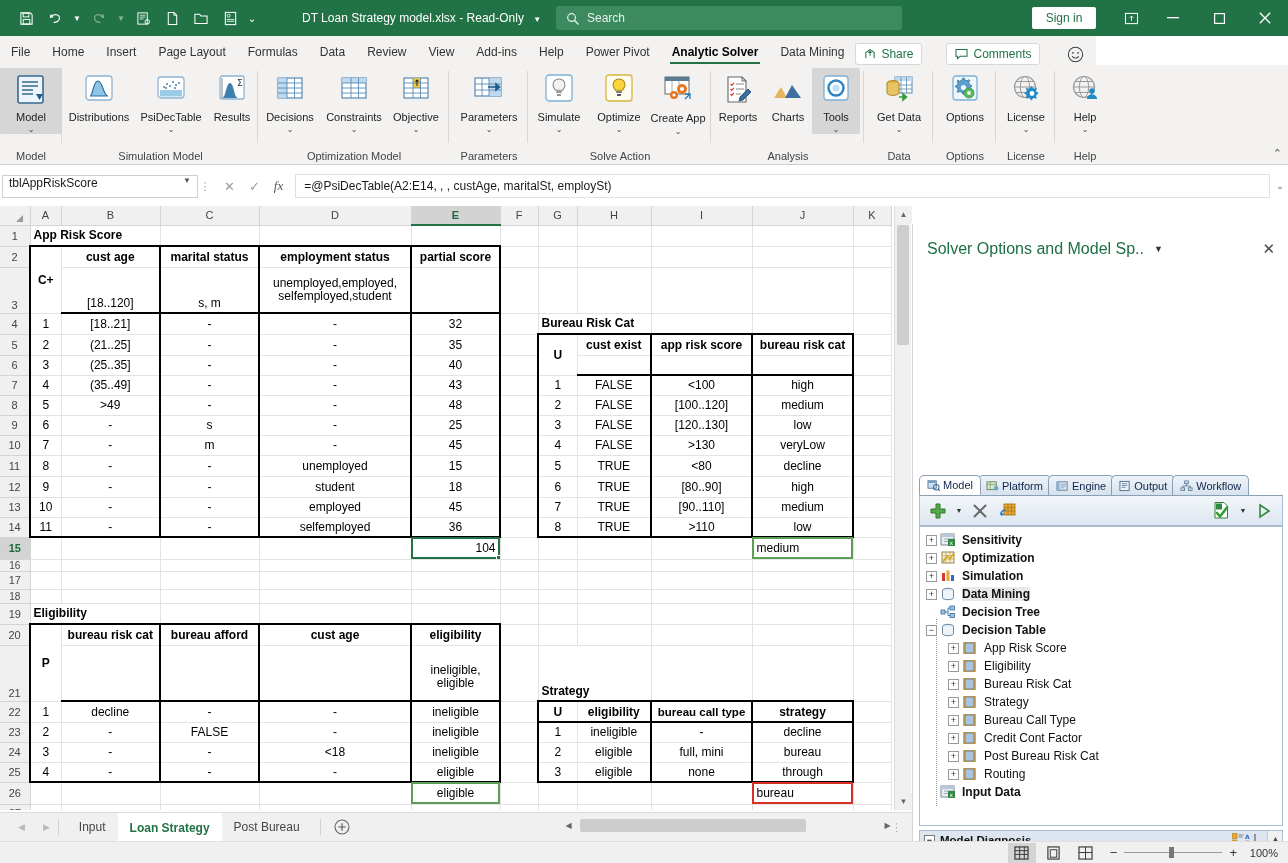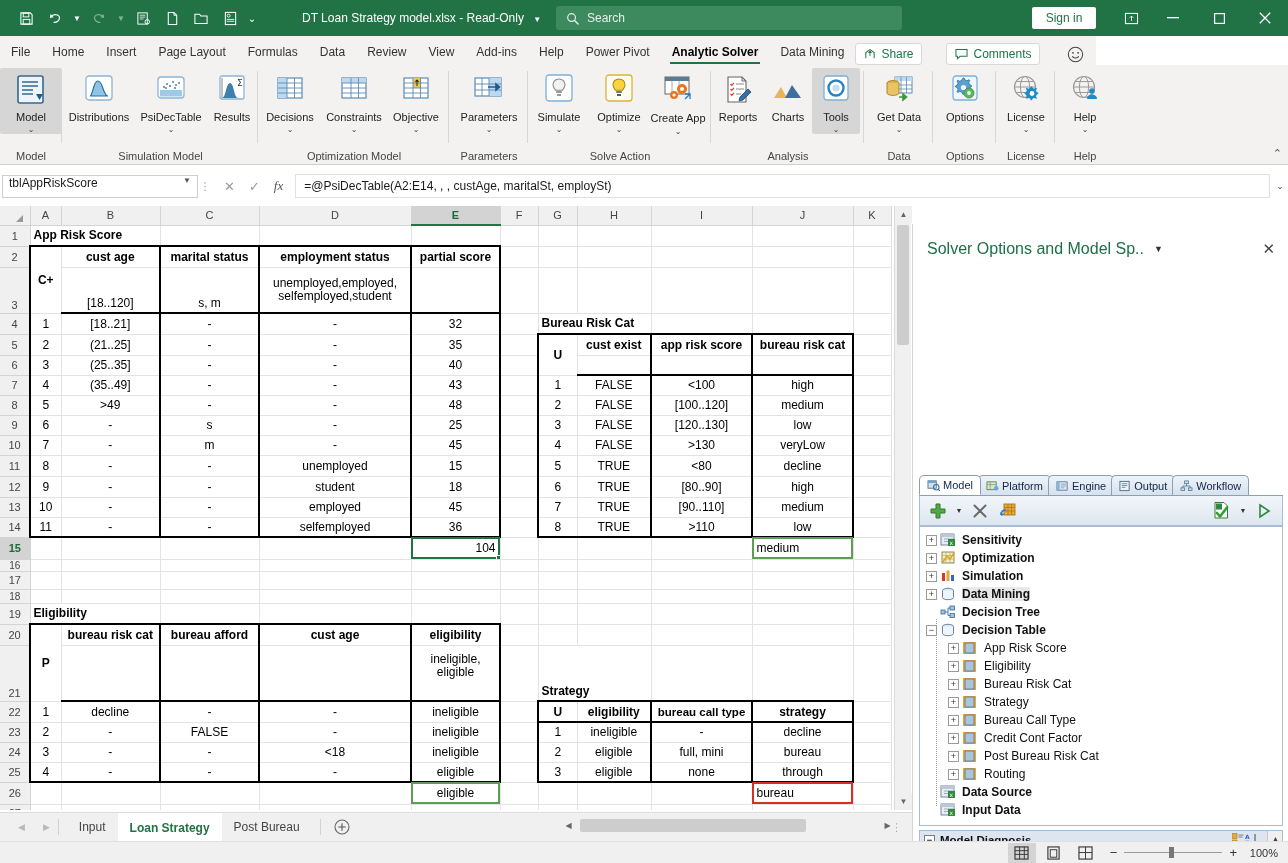--- a/index.html
+++ b/index.html
@@ -1042,21 +1042,21 @@
         <td class="cell"></td>
             <td class="cell"></td>
         <td class="cell"></td>
       </tr>
 
       <tr style="height:56px">
         <td class="rowhead" style="vertical-align:bottom;padding-bottom:2px">21</td>
         <td class="cell br bb"></td>
         <td class="cell br bb"></td>
         <td class="cell br bb"></td>
-        <td class="cell wrap br bl bb" style="vertical-align:top;padding-top:7px">ineligible,<br>eligible</td>
+        <td class="cell wrap br bl bb" style="vertical-align:top;padding-top:18px">ineligible,<br>eligible</td>
         <td class="cell"></td>
         <td class="cell left bold" style="vertical-align:bottom;padding-bottom:2px" colspan="2">Strategy</td>
         <td class="cell"></td>
             <td class="cell"></td>
         <td class="cell"></td>
       </tr>
 
       <tr style="height:21px">
         <td class="rowhead">22</td>
         <td class="cell bl">1</td>
@@ -1413,33 +1413,20 @@
         <span class="exp">+</span>
         <span class="ti">
             <svg width="15" height="14" viewBox="0 0 15 14">
               <rect x="1" y="1" width="13" height="12" fill="#e8a838"></rect>
               <rect x="3" y="2" width="9" height="10" fill="#aac4dc" stroke="#4a6a8a" stroke-width=".7"></rect>
             </svg>
           </span>
         <span class="lbl">Routing</span>
       </div>
 
-      <div class="tnode b">
-        <span class="nospace"></span>
-        <span class="ti">
-            <svg width="16" height="14" viewBox="0 0 16 14">
-              <rect x="1" y="1" width="13" height="11" fill="#e8eef5" stroke="#6a7a8a" stroke-width=".9"></rect>
-              <rect x="1" y="1" width="13" height="3" fill="#b8c8d8"></rect>
-              <path d="M4 6h9M4 8.5h9" stroke="#8a9aaa" stroke-width=".8"></path>
-              <rect x="8" y="6" width="7" height="7" fill="#2f8a3f"></rect>
-              <text x="9.6" y="12" font-size="6" fill="#fff" font-family="DejaVu Sans">x</text>
-            </svg>
-          </span>
-        <span class="lbl">Data Source</span>
-      </div>
       <div class="tnode b">
         <span class="nospace"></span>
         <span class="ti">
             <svg width="16" height="14" viewBox="0 0 16 14">
               <rect x="1" y="1" width="13" height="11" fill="#e8eef5" stroke="#6a7a8a" stroke-width=".9"></rect>
               <rect x="1" y="1" width="13" height="3" fill="#b8c8d8"></rect>
               <path d="M4 6h9M4 8.5h9" stroke="#8a9aaa" stroke-width=".8"></path>
               <rect x="8" y="6" width="7" height="7" fill="#2f8a3f"></rect>
               <text x="9.6" y="12" font-size="6" fill="#fff" font-family="DejaVu Sans">x</text>
             </svg>

